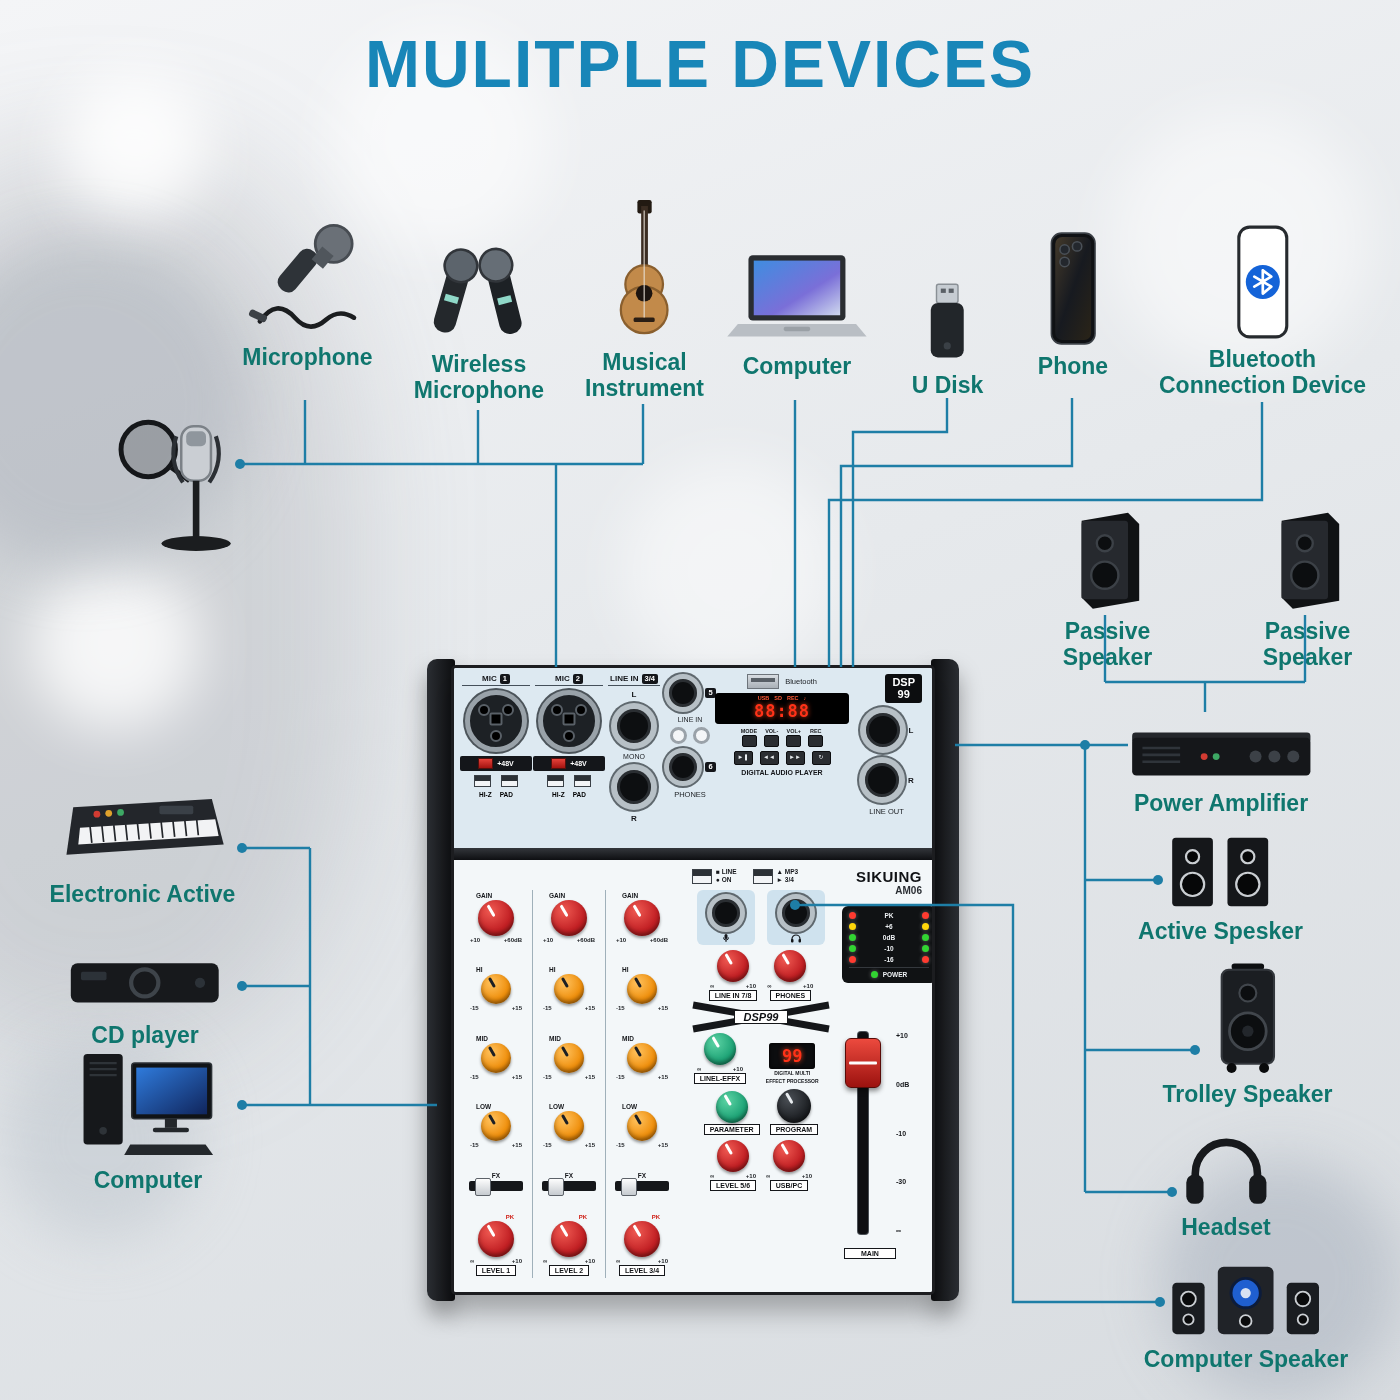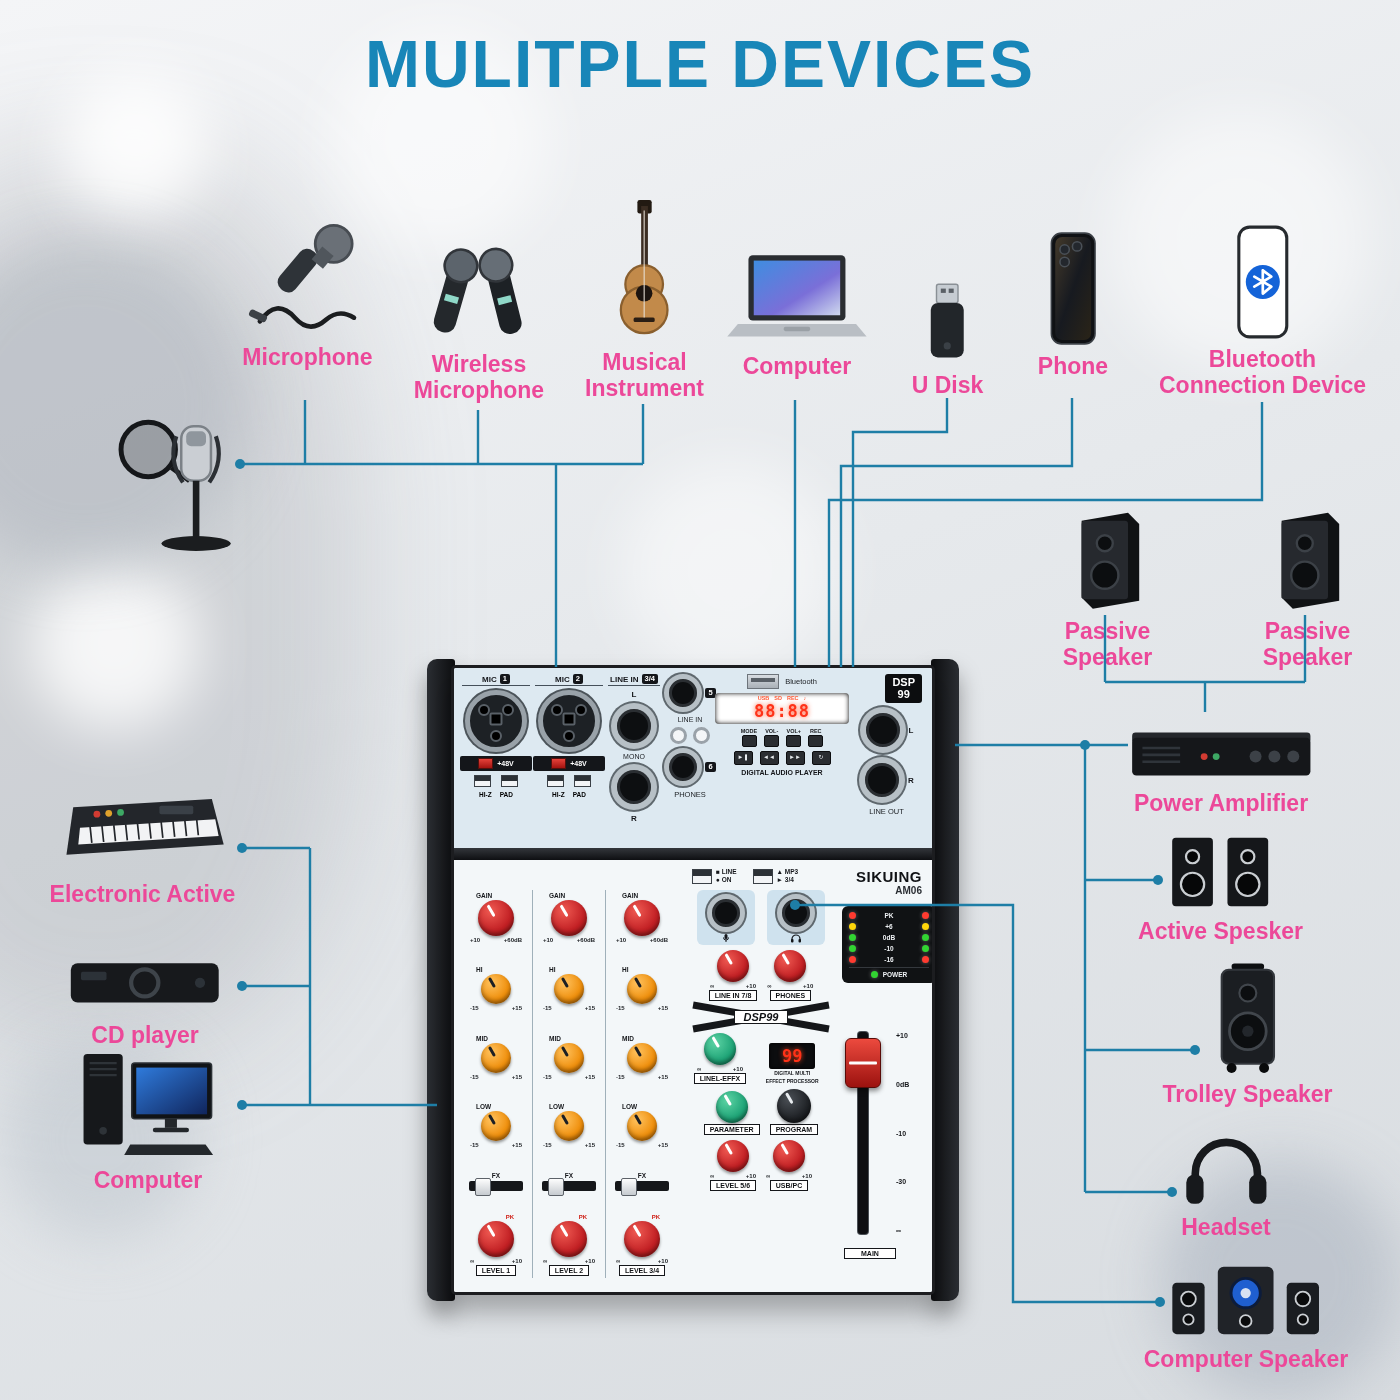--- a/index.html
+++ b/index.html
@@ -21,21 +21,21 @@
   .bk9{left:-160px;top:150px;width:520px;height:900px;border-radius:40%;background:rgba(118,124,132,.22);filter:blur(60px);}
   
   .title{position:absolute;left:0;top:28px;width:100%;text-align:center;z-index:4;
     font-weight:800;font-size:66px;line-height:1.12;letter-spacing:2px;color:#1886b8;}
   
   svg.conn{position:absolute;left:0;top:0;z-index:6;pointer-events:none;}
   .cline{fill:none;stroke:#1e7ea6;stroke-width:2.4;}
   .cdot{fill:#1e7ea6;}
   
   .device{position:absolute;display:flex;flex-direction:column;align-items:center;z-index:4;}
-  .device .dlabel{font-size:23px;font-weight:700;color:#ec4899;text-align:center;line-height:1.15;margin-top:6px;}
+  .device .dlabel{font-size:23px;font-weight:700;color:#0f766e;text-align:center;line-height:1.15;margin-top:6px;}
   .d-mic{left:225px;top:218px;width:165px;}      .d-mic svg{height:120px;}
   .d-wmic{left:388px;top:242px;width:182px;}     .d-wmic svg{height:103px;}
   .d-guitar{left:582px;top:200px;width:125px;}   .d-guitar svg{height:143px;}
   .d-laptop{left:718px;top:250px;width:158px;}   .d-laptop svg{height:97px;}
   .d-udisk{left:895px;top:280px;width:105px;}    .d-udisk svg{height:86px;}
   .d-phone{left:1018px;top:230px;width:110px;}   .d-phone svg{height:117px;}
   .d-btdev{left:1150px;top:224px;width:225px;}   .d-btdev svg{height:116px;}
   .d-condenser{left:80px;top:395px;width:195px;} .d-condenser svg{height:165px;}
   .d-organ{left:40px;top:782px;width:205px;}     .d-organ svg{height:93px;}
   .d-cd{left:55px;top:948px;width:180px;}        .d-cd svg{height:68px;}
@@ -51,21 +51,21 @@
   .mixer{position:absolute;left:435px;top:665px;width:516px;height:630px;z-index:3;}
   .rail{position:absolute;top:-6px;bottom:-6px;width:28px;background:linear-gradient(90deg,#2b2e33,#0d0e10);box-shadow:0 14px 22px rgba(0,0,0,.35);}
   .rail.left{left:-8px;border-radius:10px 3px 3px 10px;}
   .rail.right{right:-8px;border-radius:3px 10px 10px 3px;background:linear-gradient(90deg,#0d0e10,#2b2e33);}
   .face{position:absolute;left:16px;right:16px;top:0;bottom:0;background:#eef3f6;border:3px solid #1c1d20;border-radius:5px;overflow:hidden;display:flex;flex-direction:column;box-shadow:0 16px 26px rgba(0,0,0,.28);}
   .jack-panel{height:170px;background:#dde9f1;padding:6px 8px 4px;display:flex;gap:5px;}
   .divider{height:12px;background:linear-gradient(#33363b,#0e0f12);}
   .main-panel{flex:1;background:#f3f7f9;position:relative;}
   .col{display:flex;flex-direction:column;align-items:center;gap:4px;}
   .colmic{width:68px;} .colline{width:52px;} .col56{width:50px;} .colplayer{width:124px;} .colmain{flex:1;}
-  .colhead{display:flex;gap:3px;align-items:center;justify-content:center;font-size:8px;font-weight:700;color:#14161a;border-bottom:1px solid #45505a;width:100%;padding-bottom:1px;}
+  .colhead{display:flex;gap:3px;justify-content:center;font-size:8px;font-weight:700;color:#14161a;border-bottom:1px solid #45505a;width:100%;padding-bottom:1px;}
   .numbadge{background:#14161a;color:#fff;font-size:7.5px;font-weight:700;padding:0 3px;border-radius:2px;line-height:10px;}
   .tinylab{font-size:7px;font-weight:400;color:#1a1d21;}
   .tb{font-size:7.5px;}
   .sidelet{font-size:8px;font-weight:700;color:#14161a;}
   .xlr{width:52px;height:52px;border-radius:50%;background:#1d2125;border:5px solid #99a2a9;box-shadow:0 0 0 2px #4c545a;position:relative;}
   .xlr i{position:absolute;width:8px;height:8px;border-radius:50%;background:#000;border:2px solid #596067;}
   .xlr .pa{left:8px;top:9px;} .xlr .pb{right:8px;top:9px;} .xlr .pc{left:50%;bottom:5px;transform:translateX(-50%);}
   .xlr b{position:absolute;left:50%;top:46%;width:9px;height:9px;transform:translate(-50%,-50%);background:#000;border:2px solid #596067;border-radius:2px;}
   .ph48{width:100%;background:#14161a;color:#fff;font-size:7px;font-weight:700;display:flex;align-items:center;justify-content:center;gap:4px;padding:2px 2px;border-radius:2px;}
   .swred{width:13px;height:9px;background:linear-gradient(#e5423a,#a31310);border:1px solid #53100d;display:inline-block;}
@@ -75,21 +75,21 @@
   .msw.lg{width:18px;height:13px;}
   .mswlab{display:flex;gap:8px;font-size:6.5px;font-weight:700;}
   .tsjack{width:34px;height:34px;border-radius:50%;background:#0d0f11;border:6px solid #b7c0c6;box-shadow:0 0 0 2px #5f686e, inset 0 0 0 3px #2a2e32;}
   .tsjack.sm{width:28px;height:28px;border-width:5px;}
   .jrow{display:flex;align-items:center;gap:3px;}
   .rcarow{display:flex;gap:6px;}
   .rca{width:11px;height:11px;border-radius:50%;background:#f4f6f8;border:3px solid #9aa2a9;display:inline-block;}
   .prow1{display:flex;align-items:center;gap:6px;}
   .usbport{width:30px;height:13px;background:linear-gradient(#d8dde2,#a9b0b7);border:1px solid #6d747b;position:relative;}
   .usbport::after{content:"";position:absolute;left:3px;top:3px;right:3px;height:4px;background:#585f66;}
-  .lcd{background:#ffffff;border-radius:4px;padding:2px 16px 3px;width:102px;box-shadow:inset 0 0 5px #000;}
+  .lcd{background:#000000;border-radius:4px;padding:2px 16px 3px;width:102px;box-shadow:inset 0 0 5px #000;}
   .lcdtags{display:flex;gap:5px;justify-content:center;font-size:5.5px;color:#ff5a36;font-weight:700;}
   .lcdval{font-family:"DejaVu Sans Mono",monospace;font-size:17px;font-weight:700;color:#ff3218;text-align:center;letter-spacing:1px;text-shadow:0 0 5px rgba(255,70,30,.9);}
   .pbrow{display:flex;gap:7px;}
   .pbtn{display:flex;flex-direction:column;align-items:center;gap:1px;}
   .pblab{font-size:5.5px;font-weight:700;color:#16181b;}
   .pbkey{width:13px;height:10px;background:#2a2d31;border:1px solid #0c0d0f;border-radius:2px;}
   .tbrow{display:flex;gap:7px;}
   .tbtn{width:17px;height:12px;background:#2a2d31;border:1px solid #0c0d0f;border-radius:2px;color:#e8ecef;font-size:6px;line-height:11px;text-align:center;}
   .ptitle{font-size:7px;font-weight:700;color:#14161a;}
   .dspbadge{background:#0c0d0f;color:#fff;font-weight:800;font-size:11px;line-height:1.05;padding:3px 7px;border-radius:3px;display:flex;flex-direction:column;align-items:center;align-self:flex-end;margin-right:2px;}

